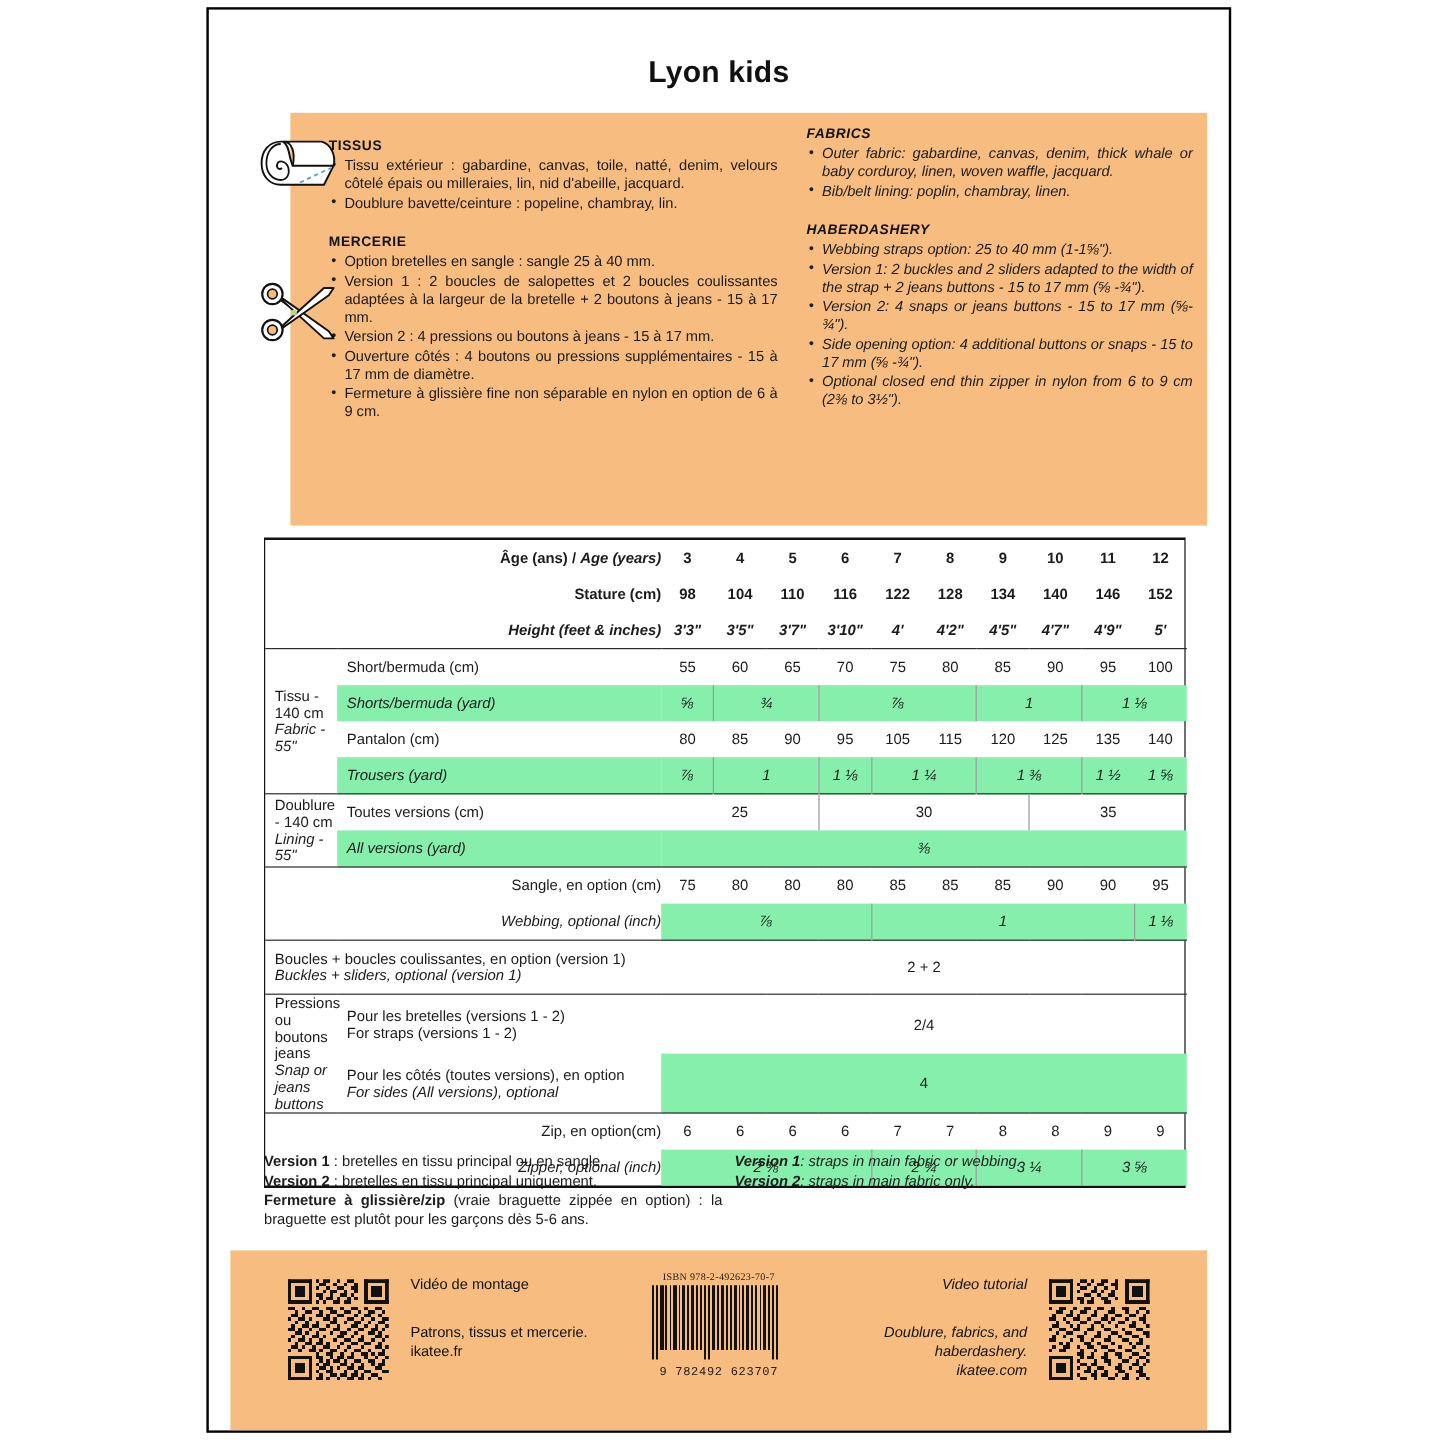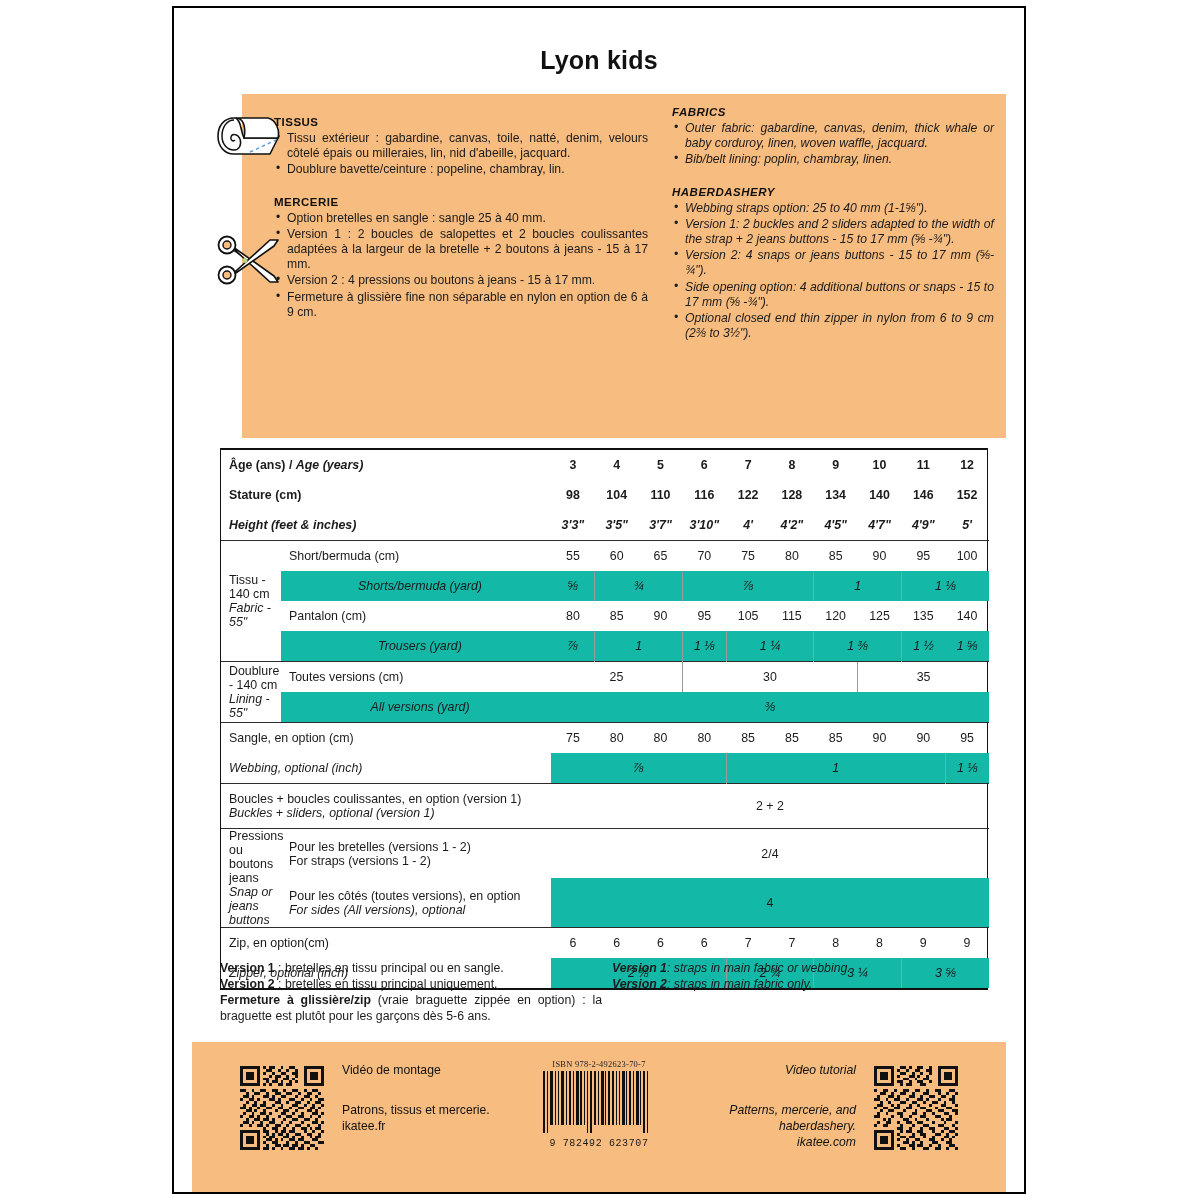--- a/index.html
+++ b/index.html
@@ -53,26 +53,26 @@
 
   
   .tbl-wrap{
     position:absolute; left:46px; top:440px; width:768px;
     border-top:2px solid #111; border-bottom:2px solid #111;
     border-left:1.4px solid #111; border-right:1.4px solid #111;
     box-sizing:border-box;
   }
   table.sz{ border-collapse:collapse; width:100%; table-layout:fixed; font-size:12.4px;}
   table.sz td{ padding:0; height:30px; vertical-align:middle; }
-  .lbl{ padding-left:8px !important; text-align:left; white-space:nowrap; }
+  .lbl{ padding-left:8px !important; text-align:right; white-space:nowrap; }
   .lbl2{ padding-left:8px !important; text-align:left; }
   .num{ text-align:center; }
   .it{ font-style:italic; }
   .bold{ font-weight:bold; }
-  .shade{ background:#14b8a6;text-align:center; }
+  .shade{ background:#86efac; }
   .rule-top{ border-top:1.4px solid #2c2c2c; }
   .vdiv{ border-left:1px solid #9a9a9a; }
   .hdr-sep{ border-bottom:1.4px solid #2c2c2c; }
 
   
   .notes{
     position:absolute; left:46px; top:952px; width:768px;
     display:flex; font-size:12.3px; line-height:16px;
   }
   .notes .nl{ width:392px; padding-right:10px; box-sizing:border-box; text-align:justify;}
@@ -110,20 +110,21 @@
         <ul class="bl">
           <li>Tissu extérieur : gabardine, canvas, toile, natté, denim, velours côtelé épais ou milleraies, lin, nid d'abeille, jacquard.</li>
           <li>Doublure bavette/ceinture : popeline, chambray, lin.</li>
         </ul>
         <div class="mercerie-wrap">
           <div class="sec-head">Mercerie</div>
           <ul class="bl">
             <li>Option bretelles en sangle : sangle 25 à 40 mm.</li>
             <li>Version 1 : 2 boucles de salopettes et 2 boucles coulissantes adaptées à la largeur de la bretelle + 2 boutons à jeans - 15 à 17 mm.</li>
             <li>Version 2 : 4 pressions ou boutons à jeans - 15 à 17 mm.</li>
+            <li>Ouverture côtés : 4 boutons ou pressions supplémentaires - 15 à 17 mm de diamètre.</li>
             <li>Fermeture à glissière fine non séparable en nylon en option de 6 à 9 cm.</li>
           </ul>
         </div>
       </div>
 
       <div class="col-en">
         <div class="sec-head en">Fabrics</div>
         <ul class="bl en">
           <li>Outer fabric: gabardine, canvas, denim, thick whale or baby corduroy, linen, woven waffle, jacquard.</li>
           <li>Bib/belt lining: poplin, chambray, linen.</li>
@@ -617,21 +618,21 @@
           <rect x="104" y="0" width="1.6" height="62"></rect>
             <rect x="107.5" y="0" width="1.6" height="62"></rect>
         </g>
       </svg>
       <div class="bc-digits">9 782492 623707</div>
     </div>
 
     <div class="f-txt right">
       <div>Video tutorial</div>
       <div class="f-gap"></div>
-      <div>Patterns, mercerie, and haberdashery.</div>
+      <div>Doublure, fabrics, and haberdashery.</div>
       <div>ikatee.com</div>
     </div>
 
     <svg class="f-qr right" viewBox="0 0 29 29" shape-rendering="crispEdges">
       <rect width="29" height="29" fill="#f7bc7f"></rect>
       <g fill="#111">
         <rect x="0" y="0" width="7" height="1"></rect>
           <rect x="0" y="6" width="7" height="1"></rect>
         <rect x="0" y="0" width="1" height="7"></rect>
           <rect x="6" y="0" width="1" height="7"></rect>

